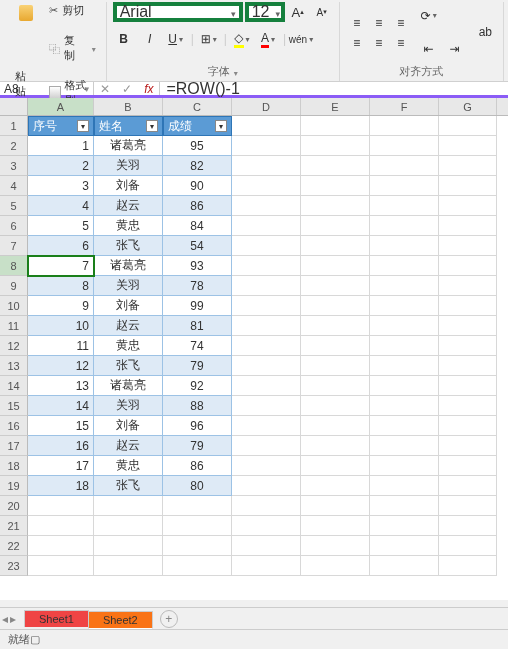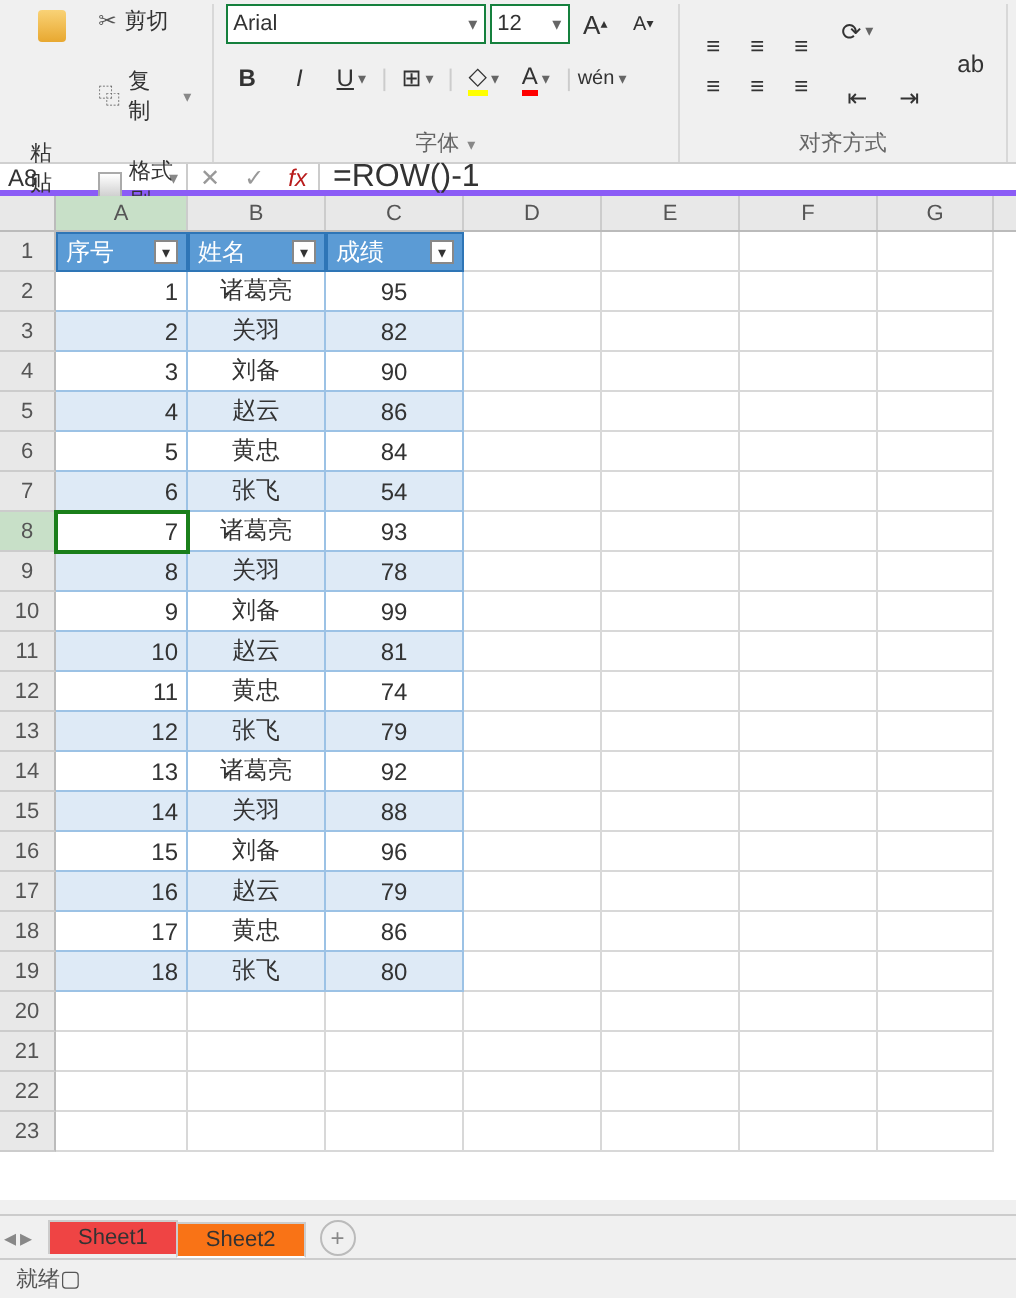--- a/index.html
+++ b/index.html
@@ -11,21 +11,21 @@
 .rgroup-body { display: flex; gap: 4px; align-items: flex-start; flex: 1; }
 .rgroup-label { text-align: center; font-size: 11px; color: #666; padding: 2px 0; display: flex; align-items: center; justify-content: center; gap: 2px; }
 .paste-btn { display: flex; flex-direction: column; align-items: center; gap: 2px; padding: 2px 4px; cursor: pointer; border: 1px solid transparent; }
 .mini-btn { display: flex; align-items: center; gap: 4px; font-size: 11px; padding: 1px 4px; cursor: pointer; }
 .vcol { display: flex; flex-direction: column; gap: 13px; }
 .icon-clip { width:14px; height:16px; background: linear-gradient(#f9d276,#e8a830); border-radius:2px; position:relative; }
 .icon-scissors::before { content:"✂"; color:#555; }
 .icon-copy::before { content:"⿻"; color:#555; }
 .icon-brush { width:12px; height:14px; background: linear-gradient(#fff,#ccc); border:1px solid #aaa; }
 .font-row { display:flex; gap:2px; align-items:center; margin-bottom:3px; }
-.fsel { font-size:11px; height:20px; background:#fff; border:1px solid #15803d; padding:0 3px; display:flex; align-items:center; justify-content:space-between; gap:6px; cursor:pointer; }
+.fsel { font-size:16px; height:20px; background:#fff; border:4px solid #15803d; padding:0 3px; display:flex; align-items:center; justify-content:space-between; gap:6px; cursor:pointer; }
 .fsel .caret::after { content:"▾"; color:#666; font-size:9px; }
 .btnrow { display:flex; gap:4px; align-items:center; }
 .rbtn { width:22px; height:20px; display:flex; align-items:center; justify-content:center; cursor:pointer; border:1px solid transparent; }
 .dd::after { content:"▾"; font-size:8px; color:#666; margin-left:2px; }
 .align-grid { display:grid; grid-template-columns:repeat(3,20px); grid-auto-rows:18px; gap:2px; }
 
 
 .addr-bar { display:flex; background:#fff; border-bottom:3px solid #8b5cf6; height:16px; }
 .namebox { width:94px; border-right:1px solid #ccc; display:flex; align-items:center; padding:0 4px; font-size:12px; }
 .namebox .caret { margin-left:auto; color:#888; font-size:9px; }

